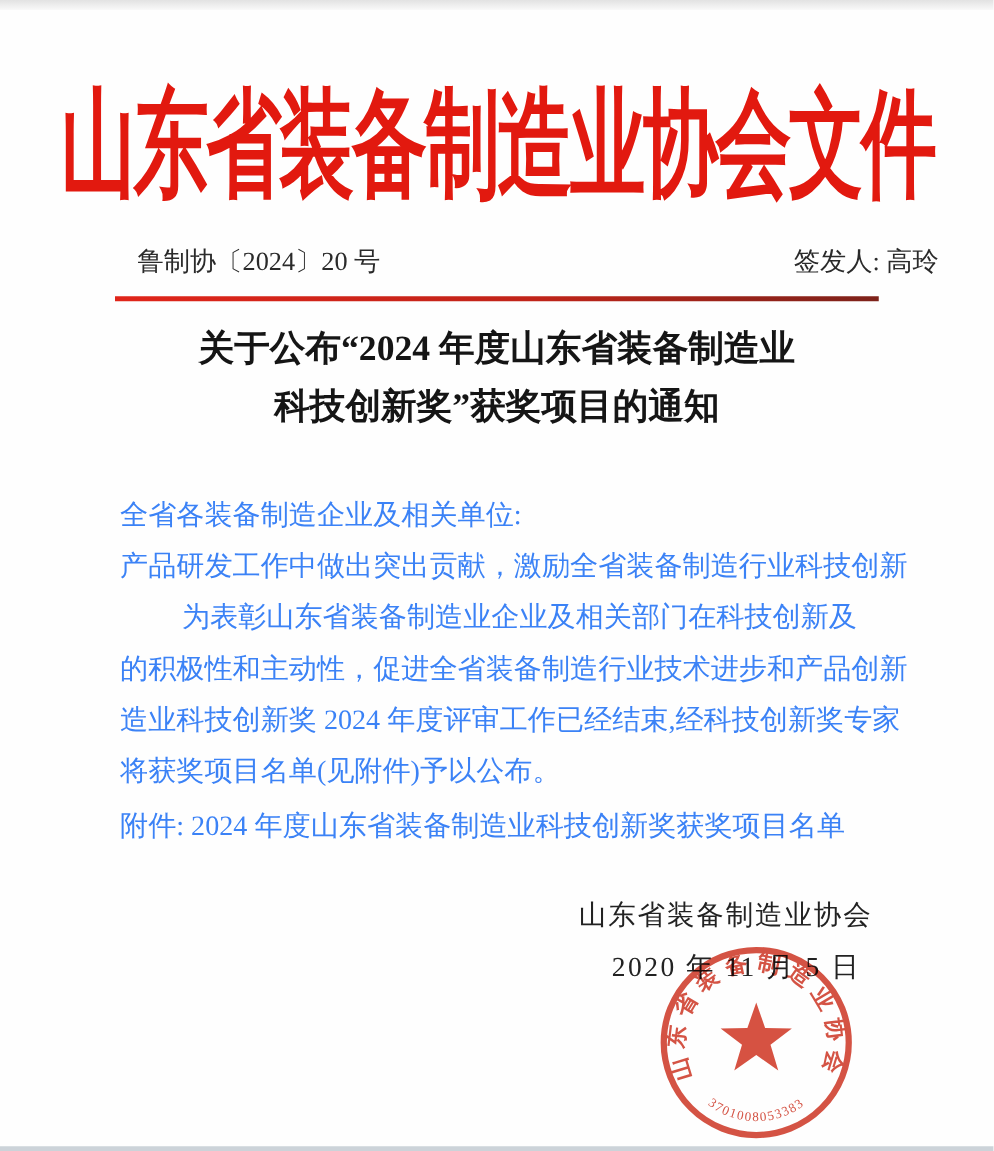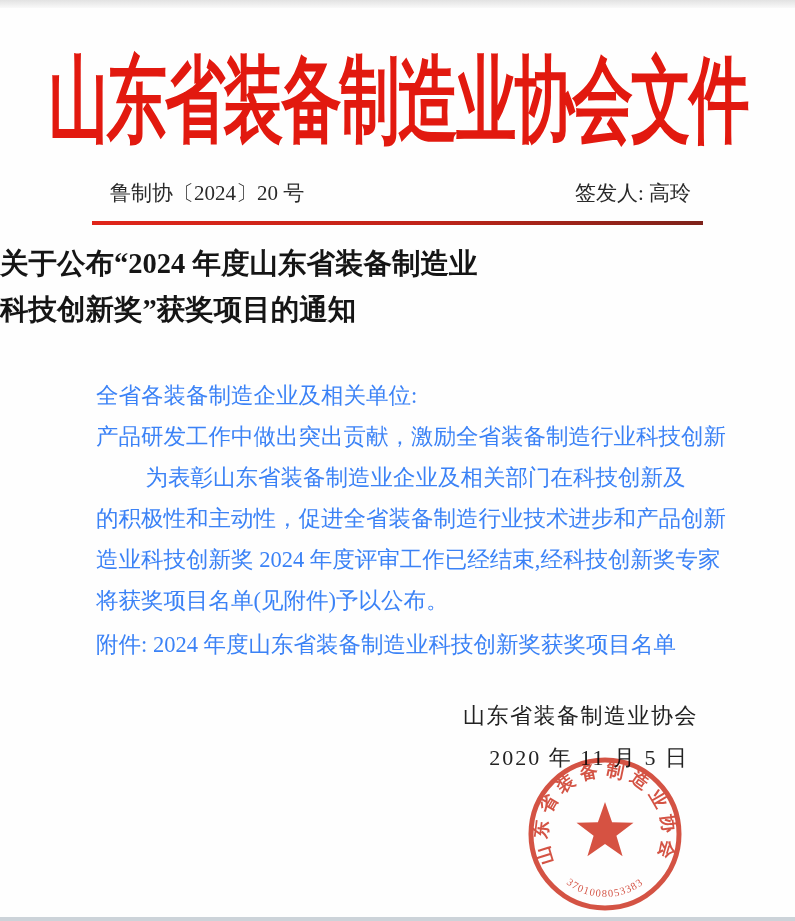--- a/index.html
+++ b/index.html
@@ -12,45 +12,45 @@
   }
   .top-strip {
     position:absolute; top:0; left:0; right:0; height:8px;
     background:linear-gradient(#e2e2e2,#f9f9f9);
   }
   .bottom-strip {
     position:absolute; bottom:0; left:0; right:0; height:4px;
     background:#ccd3d9;
   }
   .letterhead-wrap {
-    padding-top:48px;
+    padding-top:64px;
     display:flex; justify-content:center;
     overflow:visible;
     text-align:center;
   }
   .letterhead {
     font-size:94px; line-height:1.12; font-weight:bold;
     color:var(--red,#e2190f);
     white-space:nowrap;
     letter-spacing:-3px;
     transform:scaleX(0.64);
     transform-origin:center;
   }
   .docnum-row {
     display:flex; justify-content:space-between; align-items:center;
-    margin:26px 104px 0 110px;
+    margin:26px 44px 0 110px;
     font-size:21px; color:#2a2a2a;
   }
   .red-rule {
     margin:14px 92px 0 92px; height:3.5px;
     background:linear-gradient(90deg,#e0251a 0%,#c02419 55%,#7d221a 100%);
   }
   .notice-title {
     margin:16px 0 0 0;
-    text-align:left;
+    text-align:center;
     font-size:28.5px; font-weight:bold; line-height:46px;
     color:#151515;
   }
   .body-block {
     margin:42px 95px 0 96px;
     font-size:22.5px; line-height:41px; color:#3b82f6;
   }
   .body-line { white-space:nowrap; }
   .body-line.indent { text-indent:2.2em; }
   .attachment-line { margin-top:3px; white-space:nowrap; }

